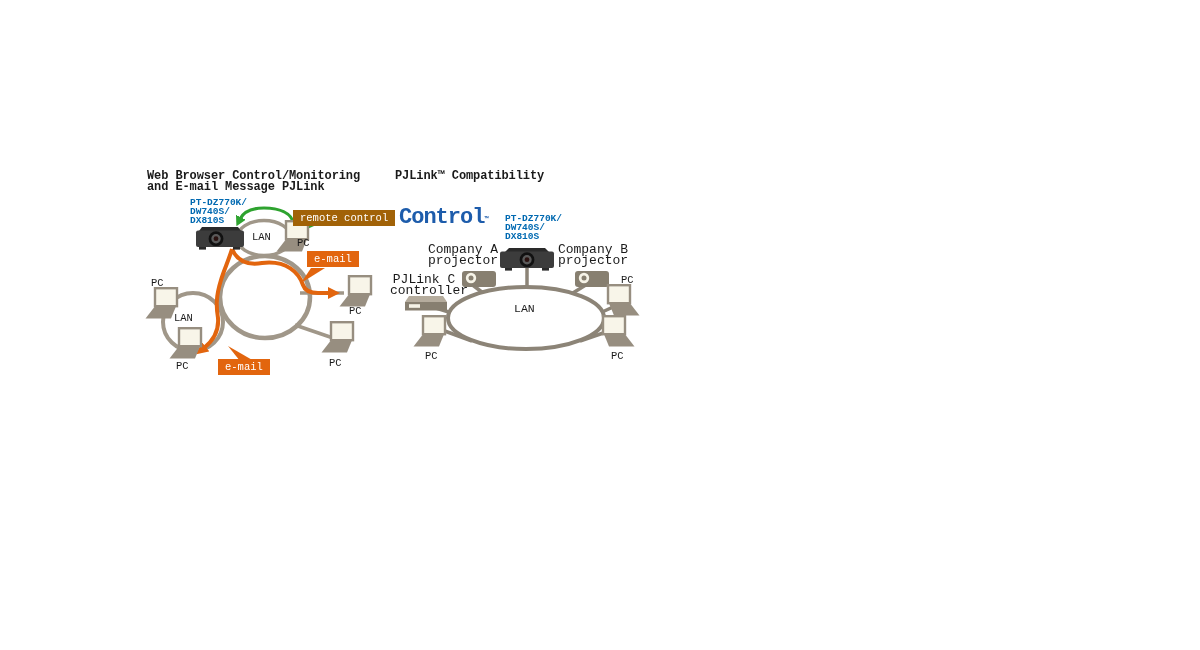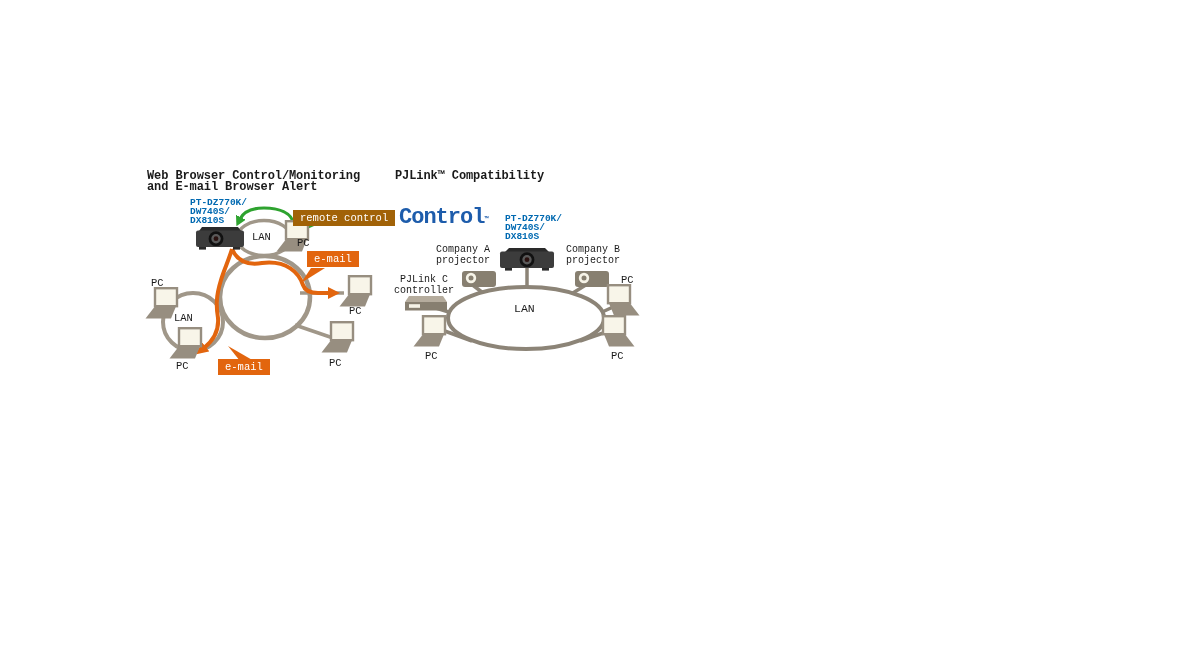--- a/index.html
+++ b/index.html
@@ -11,21 +11,21 @@
   .label{position:absolute;color:#1a1a1a;font-size:10.5px;line-height:11px;white-space:nowrap;}
   .title{position:absolute;color:#1a1a1a;font-size:12px;font-weight:bold;line-height:12px;white-space:nowrap;letter-spacing:-0.1px;}
   .model{position:absolute;color:#0069b1;font-size:9.5px;font-weight:bold;line-height:9px;white-space:nowrap;}
   .model div{line-height:9px;}
   .callout{
     position:absolute;color:#ffffff;font-size:10.5px;line-height:11px;
     padding:2.5px 7px;white-space:nowrap;
   }
   .callout.orange{background:#e2650e;}
   .callout.green{background:#a16207;}
-  .center2{text-align:center;font-size:10px;line-height:11px;color:#1a1a1a;}
+  .center2{text-align:center;font-size:13px;line-height:11px;color:#1a1a1a;}
   .logo{
     position:absolute;color:#1d5cab;font-size:22px;font-weight:bold;
     letter-spacing:-1px;line-height:22px;white-space:nowrap;
   }
   .logo sup{font-size:7px;letter-spacing:0;vertical-align:top;position:relative;top:1px;}
   svg{display:block;}
   .icon-wrap{position:absolute;}
   .flip svg{transform:scaleX(-1);}
 </style>
 </head>
@@ -77,21 +77,21 @@
       <line x1="568" y1="296" x2="589" y2="283" stroke="#8c8477" stroke-width="3.5"></line>
       <line x1="452" y1="313" x2="426" y2="305" stroke="#8c8477" stroke-width="3.5"></line>
       <line x1="600" y1="313" x2="624" y2="302" stroke="#8c8477" stroke-width="3.5"></line>
       <line x1="472" y1="341" x2="442" y2="330" stroke="#8c8477" stroke-width="3.5"></line>
       <line x1="580" y1="341" x2="612" y2="330" stroke="#8c8477" stroke-width="3.5"></line>
       <ellipse cx="526" cy="318" rx="78" ry="31" fill="#ffffff" stroke="#8c8477" stroke-width="4"></ellipse>
     </g>
   </svg>
 
   <div class="title" style="left:147px;top:170px;">Web Browser Control/Monitoring</div>
-  <div class="title" style="left:147px;top:181px;">and E-mail Browser Alert</div>
+  <div class="title" style="left:147px;top:181px;">and E-mail Message PJLink</div>
 
   <div class="model" style="left:190px;top:198px;">
     <div>PT-DZ770K/</div>
     <div>DW740S/</div>
     <div>DX810S</div>
   </div>
 
   <div class="icon-wrap" style="left:195px;top:224px;">
     <svg width="50" height="27" viewBox="0 0 50 27">
       <path d="M4 7 L7 3 L43 3 L46 7 Z" fill="#2a2a2a"></path>

